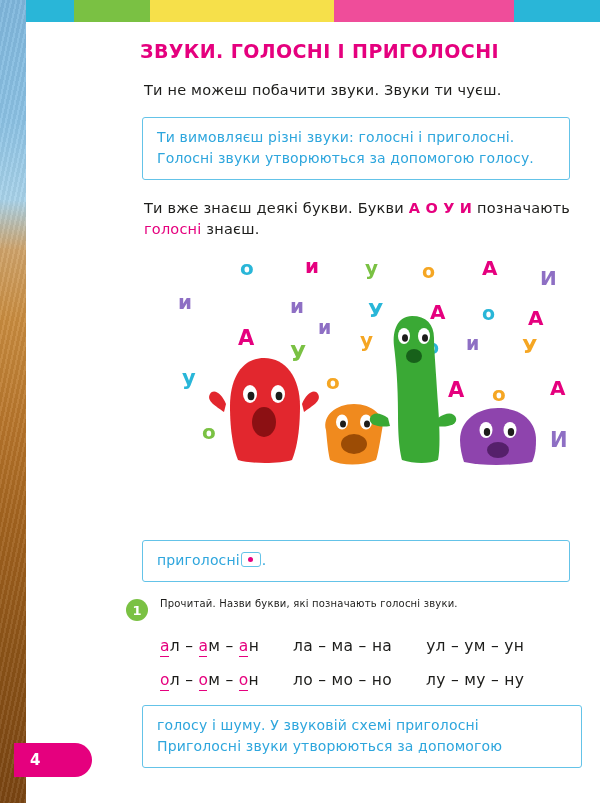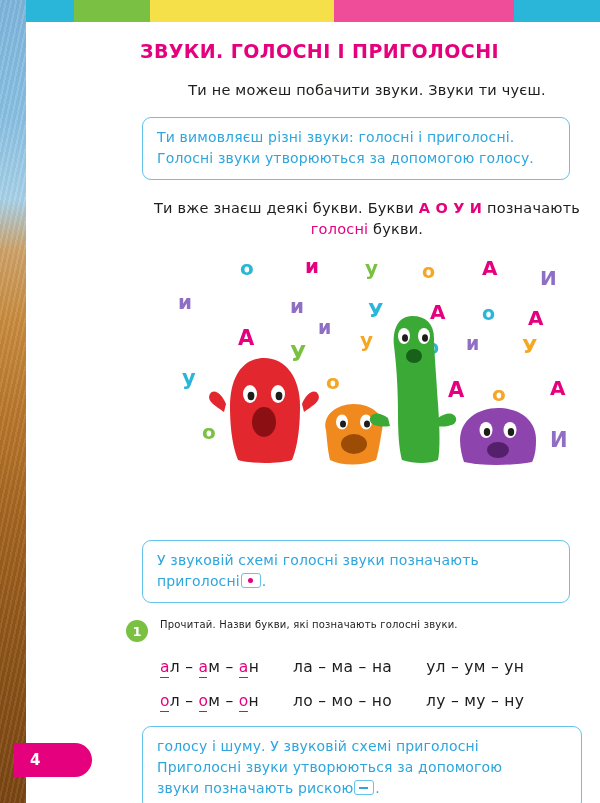--- a/index.html
+++ b/index.html
@@ -37,26 +37,25 @@
     position:absolute;left:94px;top:10px;width:470px;
   }
   h1.title{
     font-family:"DejaVu Sans", sans-serif;
     font-size:19px;font-weight:bold;color:#e5007e;letter-spacing:.4px;
     margin:8px 0 0 20px;
   }
   p.para{
     font-size:14.5px;color:#1d1d1b;margin:18px 0 0 24px;line-height:1.45;
     letter-spacing:.2px;
-    text-align:center;
   }
   
   .infobox{
     margin:16px 0 0 22px;width:400px;
-    border:1.2px solid #64c3e8;border-radius:9px;
+    border:1.2px solid #64c3e8;border-radius:3px;
     padding:9px 12px 10px 14px;
     color:#2ea6dd;font-size:14px;line-height:1.5;
     background:#ffffff;letter-spacing:.15px;
   }
   .infobox.wide{width:412px;}
   
   .cloud{
     position:relative;margin:14px 0 0 10px;width:460px;height:270px;
   }
   .cloud .ltr{
@@ -116,21 +115,21 @@
 
     <p class="para">Ти не можеш побачити звуки. Звуки ти чуєш.</p>
 
     <div class="infobox">
       <div>Ти вимовляєш різні звуки: голосні і приголосні.</div>
       <div>Голосні звуки утворюються за допомогою голосу.</div>
     </div>
 
     <p class="para">
       <span>Ти вже знаєш деякі букви. Букви </span><span class="vow" style="font-weight:bold">А О У И</span><span> позначають</span><br>
-      <span class="vow">голосні</span><span> букви.</span>
+      <span class="vow">голосні</span><span> знаєш.</span>
     </p>
 
     <div class="cloud">
       <div id="cloud-letters">
           <div class="ltr" style="left: 110px; top: 2px; color: rgb(41, 182, 216); font-size: 20px;">о</div>
           <div class="ltr" style="left: 175px; top: 0px; color: rgb(229, 0, 126); font-size: 20px;">и</div>
           <div class="ltr" style="left: 235px; top: 2px; color: rgb(122, 193, 67); font-size: 20px;">у</div>
           <div class="ltr" style="left: 292px; top: 6px; color: rgb(245, 166, 35); font-size: 19px;">о</div>
           <div class="ltr" style="left: 352px; top: 2px; color: rgb(229, 0, 126); font-size: 20px;">А</div>
           <div class="ltr" style="left: 410px; top: 12px; color: rgb(142, 111, 196); font-size: 20px;">И</div>
@@ -195,21 +194,20 @@
             <ellipse cx="380" cy="176" rx="6.5" ry="8" fill="#ffffff"></ellipse>
             <ellipse cx="357" cy="178" rx="3.2" ry="4" fill="#1d1d1b"></ellipse>
             <ellipse cx="381" cy="178" rx="3.2" ry="4" fill="#1d1d1b"></ellipse>
             <ellipse cx="368" cy="196" rx="11" ry="8" fill="#55206b"></ellipse>
           </g>
         </svg>
       </div>
     </div>
 
     <div class="infobox">
-      <div>У звуковій схемі голосні звуки позначають</div>
       <div>
         <span>приголосні</span><span class="dot-red"></span>.
       </div>
     </div>
 
     <div class="ex-row">
       <div class="num-badge">1</div>
       <div class="ex-text">Прочитай. Назви букви, які позначають голосні звуки.</div>
     </div>
 
@@ -222,21 +220,18 @@
         <div class="syl-line">
           <span class="syl-group"><span class="vw u">о</span><span>л – </span><span class="vw u">о</span><span>м – </span><span class="vw u">о</span><span>н</span></span>
           <span class="syl-group"><span>ло – мо – но</span></span>
           <span class="syl-group"><span>лу – му – ну</span></span>
         </div>
       </div>
 
     <div class="infobox wide">
       <div>голосу і шуму. У звуковій схемі приголосні</div>
       <div>Приголосні звуки утворюються за допомогою</div>
-      <div>
-        <span>звуки позначають рискою</span><span class="dash-box"></span>.
-      </div>
     </div>
 
   </div>
 </div>
 
 <div class="page-tab">4</div>
 
 </body></html>

